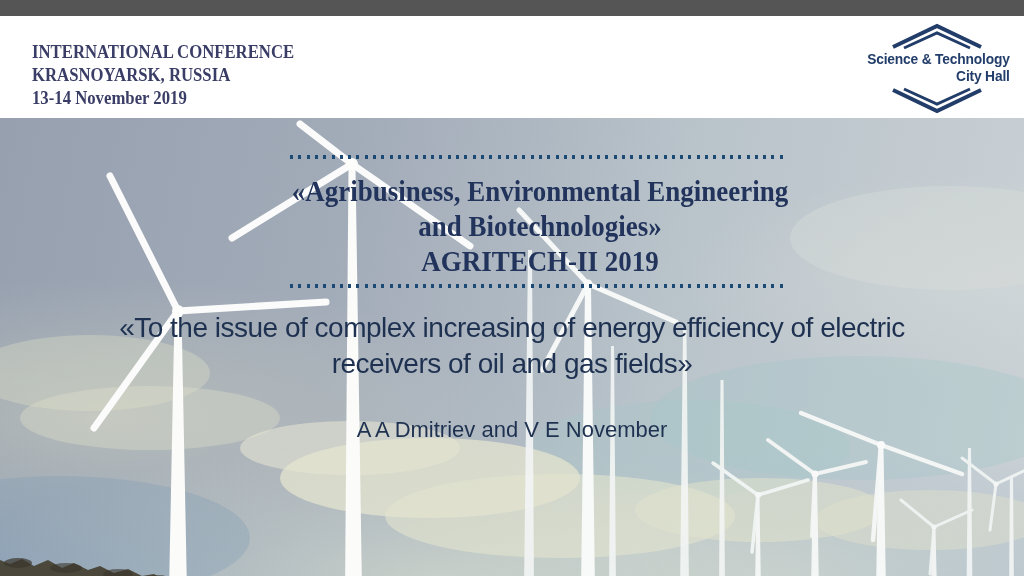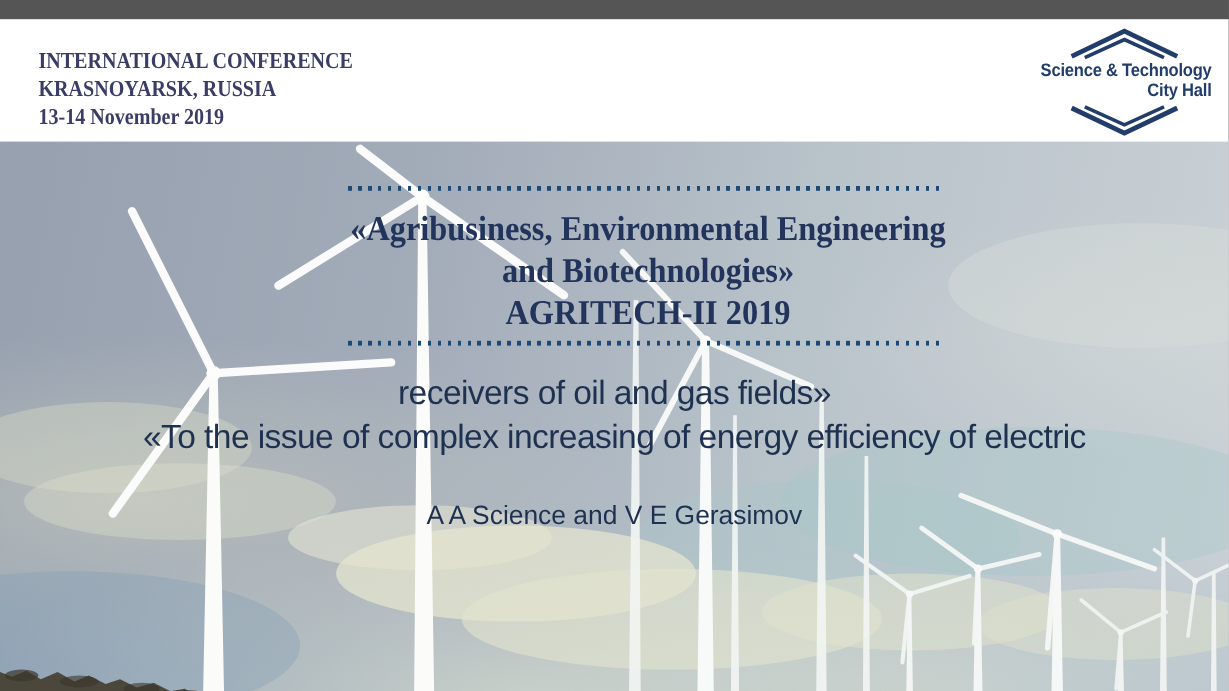--- a/index.html
+++ b/index.html
@@ -191,20 +191,20 @@
 
     <div class="dots top"></div>
     <div class="conf-title">
       <div>«Agribusiness, Environmental Engineering</div>
       <div>and Biotechnologies»</div>
       <div>AGRITECH-II 2019</div>
     </div>
     <div class="dots bottom"></div>
 
     <div class="paper-title">
+      <div>«To the issue of complex increasing of energy efficiency of electric</div>
       <div>receivers of oil and gas fields»</div>
-      <div>«To the issue of complex increasing of energy efficiency of electric</div>
     </div>
 
-    <div class="authors">A A Science and V E Gerasimov</div>
+    <div class="authors">A A Dmitriev and V E November</div>
   </div>
 
 </div>
 
 </body></html>

